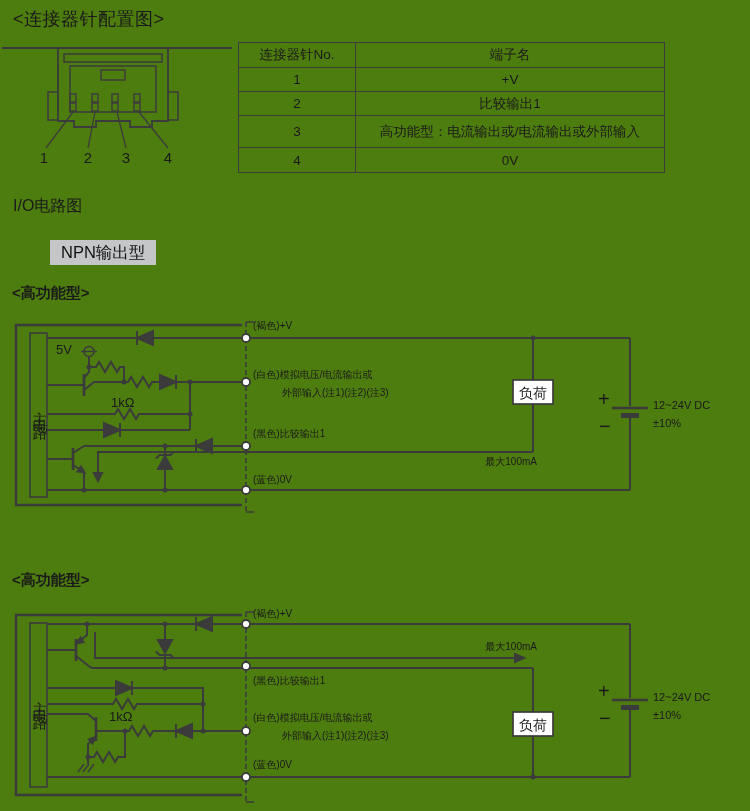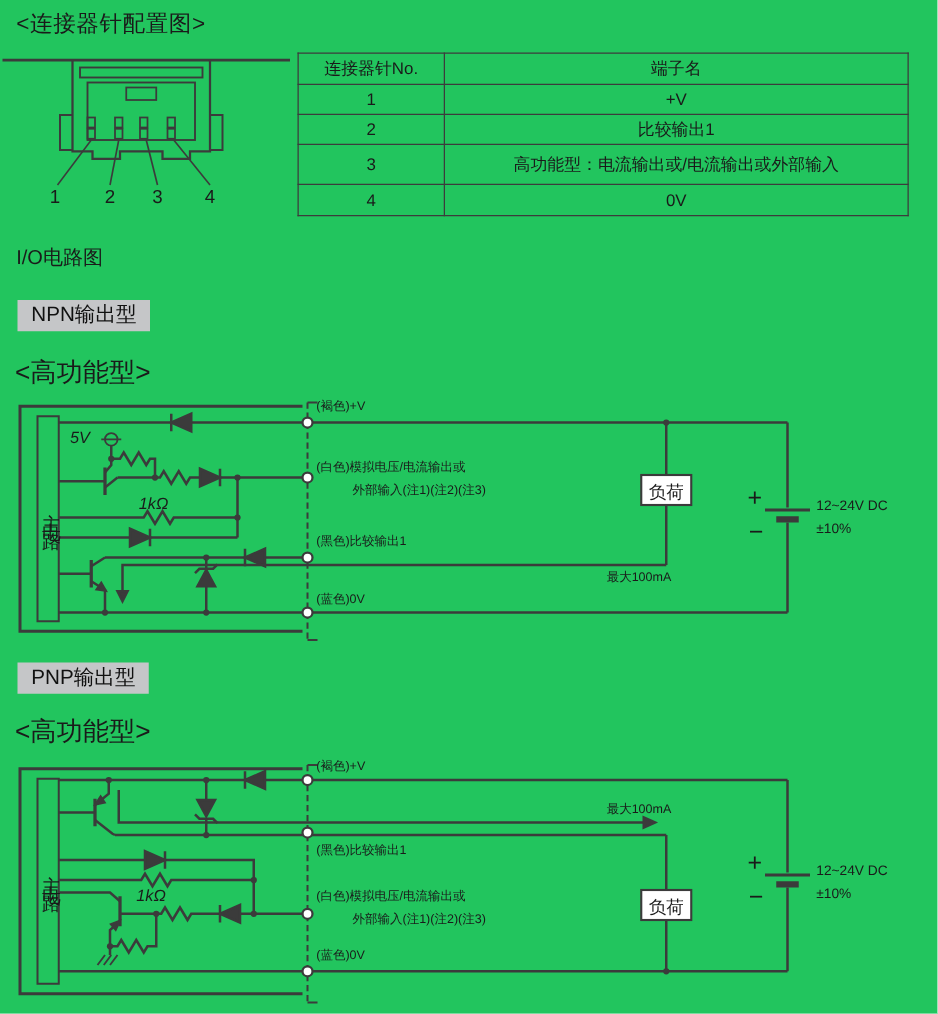--- a/index.html
+++ b/index.html
@@ -1,32 +1,32 @@
 <!DOCTYPE html>
 <html><head>
 <meta charset="utf-8">
 <style>
   html,body{margin:0;padding:0;background:#fff;}
-  .page{position:relative;width:750px;height:811px;background:#22c55e;overflow:hidden;
+  .page{position:relative;width:750px;height:811px;background:#4d7c0f;overflow:hidden;
         font-family:"Liberation Sans","DejaVu Sans",sans-serif;color:#1a1a1a;}
   .lbl{position:absolute;font-size:10px;line-height:1.15;white-space:nowrap;color:#1a1a1a;}
   .sec-title{position:absolute;font-size:18px;font-weight:500;letter-spacing:.5px;}
   .io-title{position:absolute;font-size:16px;font-weight:500;}
   .badge{position:absolute;display:inline-block;background:#c5c6c8;color:#111;
-         font-size:16.5px;font-weight:500;padding:2px 11px;line-height:21px;}
-  .subtitle{position:absolute;font-size:21px;font-weight:400;}
+         font-size:16.5px;font-weight:500;padding:2px 11px;line-height:21px;margin-left:36px;}
+  .subtitle{position:absolute;font-size:15px;font-weight:700;}
   .pin-num{position:absolute;width:16px;text-align:center;font-size:15px;}
   table.pin-table{position:absolute;left:238px;top:42px;border-collapse:collapse;
-        width:489px;table-layout:fixed;font-size:13.5px;}
+        width:427px;table-layout:fixed;font-size:13.5px;}
   table.pin-table td{border:1.5px solid #3c3c3c;text-align:center;vertical-align:middle;
         padding:0 4px;color:#1a1a1a;}
   .vtext{position:absolute;writing-mode:vertical-rl;text-orientation:upright;
         font-size:15px;letter-spacing:7px;color:#1a1a1a;}
   svg{position:absolute;left:0;}
-  .small{font-size:13px;font-style:italic;}
+  .small{font-size:13px;}
   .sign{position:absolute;font-size:20px;font-weight:500;}
   .supply{position:absolute;font-size:11px;}
   .maxlbl{position:absolute;width:100px;text-align:right;font-size:10px;white-space:nowrap;}
   .loadlbl{position:absolute;width:40px;text-align:center;font-size:14px;}
 </style>
 </head>
 <body>
 
 <div class="page">
 
@@ -201,21 +201,20 @@
   <div class="lbl" style="left:282px;top:387px;">外部输入(注1)(注2)(注3)</div>
   <div class="lbl" style="left:253px;top:428px;">(黑色)比较输出1</div>
   <div class="maxlbl" style="left:437px;top:455px;">最大100mA</div>
   <div class="lbl" style="left:253px;top:474px;">(蓝色)0V</div>
   <div class="loadlbl" style="left:513px;top:385px;">负荷</div>
   <div class="sign" style="left:598px;top:388px;">+</div>
   <div class="sign" style="left:599px;top:415px;">−</div>
   <div class="supply" style="left:653px;top:399px;">12~24V DC</div>
   <div class="supply" style="left:653px;top:417px;">±10%</div>
 
-  <div class="badge" style="left:14px;top:530px;">PNP输出型</div>
   <div class="subtitle" style="left:12px;top:571px;">&lt;高功能型&gt;</div>
 
   <svg style="top:608px;" width="750" height="200" viewBox="0 608 750 200" aria-hidden="true">
     <g fill="none" stroke="#3b3b3b" stroke-width="2">
       <path d="M242,615 H16 V795 H242" stroke-width="2.4"></path>
       <line x1="246" y1="612" x2="246" y2="802" stroke-dasharray="5 3" stroke-width="1.6"></line>
       <path d="M246,612 h8 M246,802 h8" stroke-width="1.6"></path>
       <rect x="30" y="623" width="17" height="164" stroke-width="1.6"></rect>
 
       <line x1="47" y1="624" x2="630" y2="624"></line>

